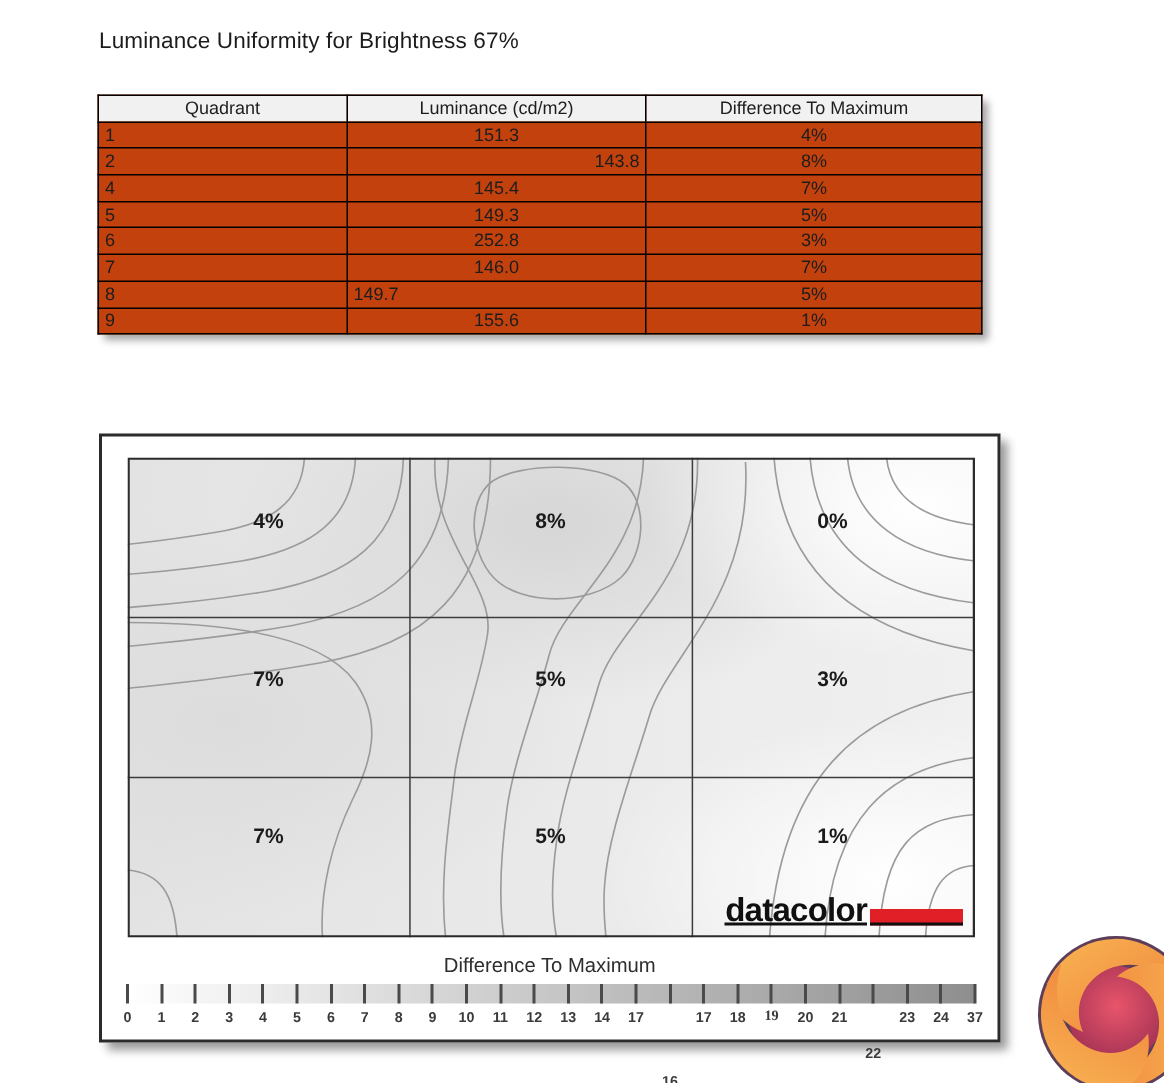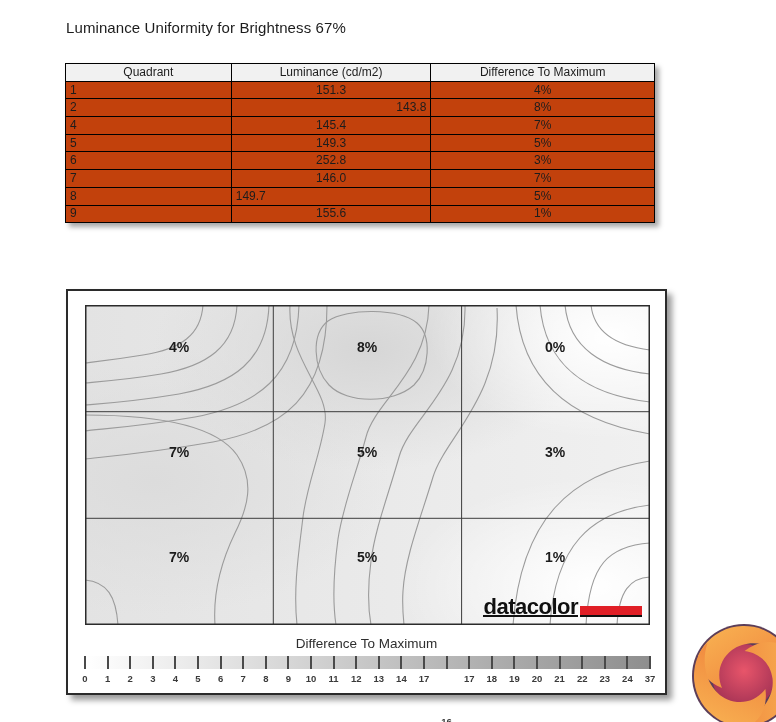--- a/index.html
+++ b/index.html
@@ -235,24 +235,24 @@
       <div class="num" style="left: 36%;">9</div>
       <div class="num" style="left: 40%;">10</div>
       <div class="num" style="left: 44%;">11</div>
       <div class="num" style="left: 48%;">12</div>
       <div class="num" style="left: 52%;">13</div>
       <div class="num" style="left: 56%; text-align: right;">14</div>
       <div class="num" style="left: 60%;">17</div>
       <div class="num" style="left: 64%; margin-top: 43px;">16</div>
       <div class="num" style="left: 68%;">17</div>
       <div class="num" style="left: 72%;">18</div>
-      <div class="num" style="left: 76%;">19</div>
+      <div class="num" style="left: 76%; font-family: Liberation Serif, serif;">19</div>
       <div class="num" style="left: 80%;">20</div>
       <div class="num" style="left: 84%;">21</div>
-      <div class="num" style="left: 88%;">22</div>
+      <div class="num" style="left: 88%; margin-top: 24px;">22</div>
       <div class="num" style="left: 92%;">23</div>
       <div class="num" style="left: 96%;">24</div>
       <div class="num" style="left: 100%;">37</div>
     </div>
 </div>
 
 <svg class="kitguru-logo" viewBox="-62 -62 124 124">
   <defs>
     <radialGradient id="kgCenter" cx="0.5" cy="0.42" r="0.65">
       <stop offset="0" stop-color="#e8556a"></stop>

